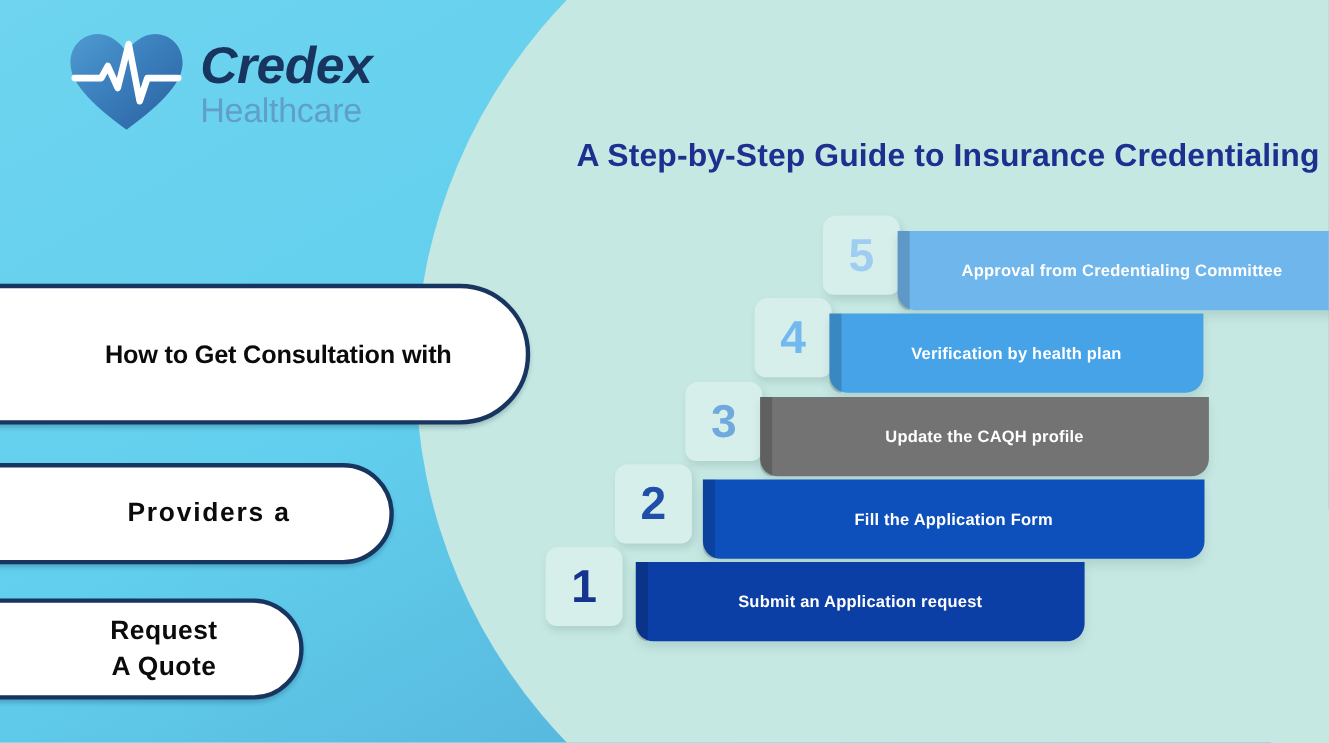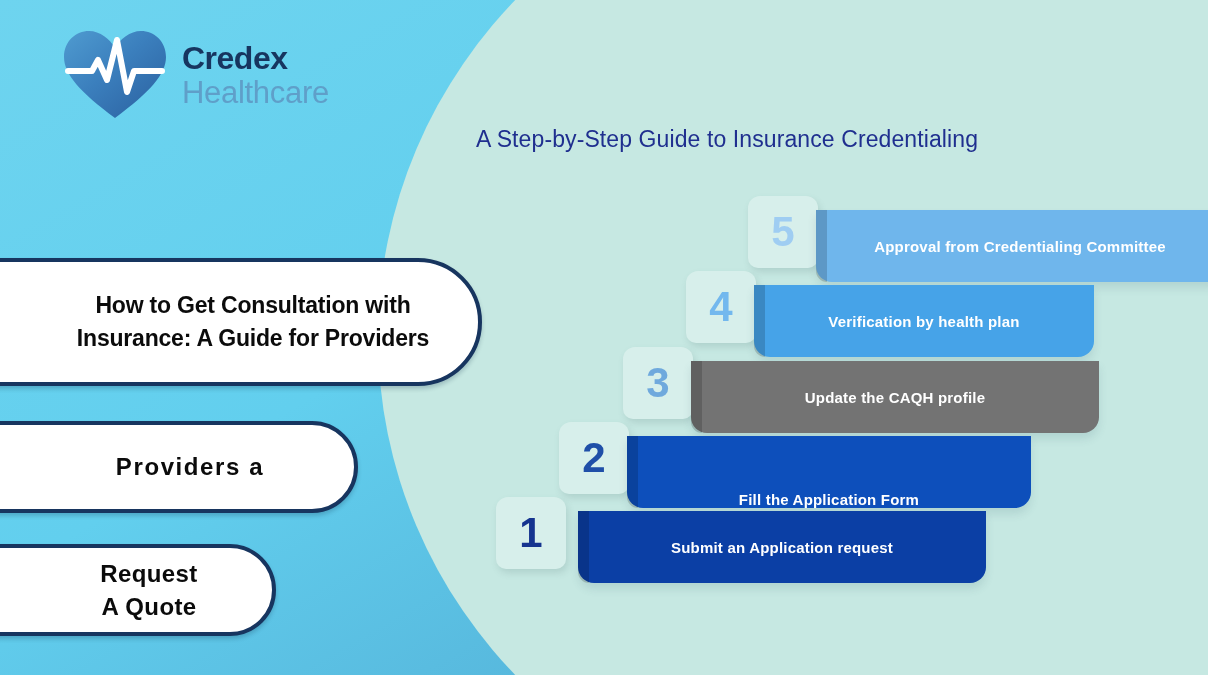--- a/index.html
+++ b/index.html
@@ -22,32 +22,33 @@
     width:1010px; height:985px;
     border-radius:50%;
     background:#c6e8e2;
   }
 
   
   #logo { position:absolute; left:62px; top:28px; display:flex; align-items:center; gap:14px; }
   #logo-mark { width:106px; height:94px; flex:none; }
   #logo-words { display:flex; flex-direction:column; line-height:1.0; }
   #logo-name {
-    font-size:32px; font-weight:bold; color:#17355f;
+    font-size:47px; font-weight:bold; color:#17355f;
     letter-spacing:-0.5px;
+    font-style:italic;
   }
   #logo-sub {
     font-size:31px; font-weight:normal; color:#5f9fc9;
     letter-spacing:-0.3px; margin-top:3px;
   }
 
   
   #guide-title {
-    position:absolute; left:476px; top:126px;
-    font-size:23px; font-weight:normal; color:#1f2f8f;
+    position:absolute; left:524px; top:126px;
+    font-size:29px; font-weight:bold; color:#1f2f8f;
     letter-spacing:0.1px; white-space:nowrap;
   }
 
   
   .pill {
     position:absolute;
     background:#ffffff;
     border:4px solid #17355f;
     display:flex; align-items:center; justify-content:center;
     text-align:center;
@@ -104,21 +105,21 @@
   }
 
   
   #step5 { left:748px; top:196px; }
   #step5 .step-bar { left:68px; width:408px; }
   #step4 { left:686px; top:271px; }
   #step4 .step-bar { left:68px; width:340px; }
   #step3 { left:623px; top:347px; }
   #step3 .step-bar { left:68px; width:408px; }
   #step2 { left:559px; top:422px; }
-  #step2 .step-bar { left:68px; width:404px;align-items:flex-end; }
+  #step2 .step-bar { left:80px; width:456px; }
   #step1 { left:496px; top:497px; }
   #step1 .step-bar { left:68px; width:408px;margin-left:14px; }
 </style>
 </head>
 <body>
 
 <div id="bg-left"></div>
 <div id="bg-circle"></div>
 
 <div id="logo">
@@ -137,21 +138,20 @@
     <div id="logo-name">Credex</div>
     <div id="logo-sub">Healthcare</div>
   </div>
 </div>
 
 <div id="guide-title">A Step-by-Step Guide to Insurance Credentialing</div>
 
 <div class="pill" id="pill-guide">
   <div class="pill-text">
     <span>How to Get Consultation with</span>
-    <span>Insurance: A Guide for Providers</span>
   </div>
 </div>
 
 <div class="pill" id="pill-schedule">
   <div class="pill-text">
     <span>Providers a</span>
   </div>
 </div>
 
 <div class="pill" id="pill-quote">

